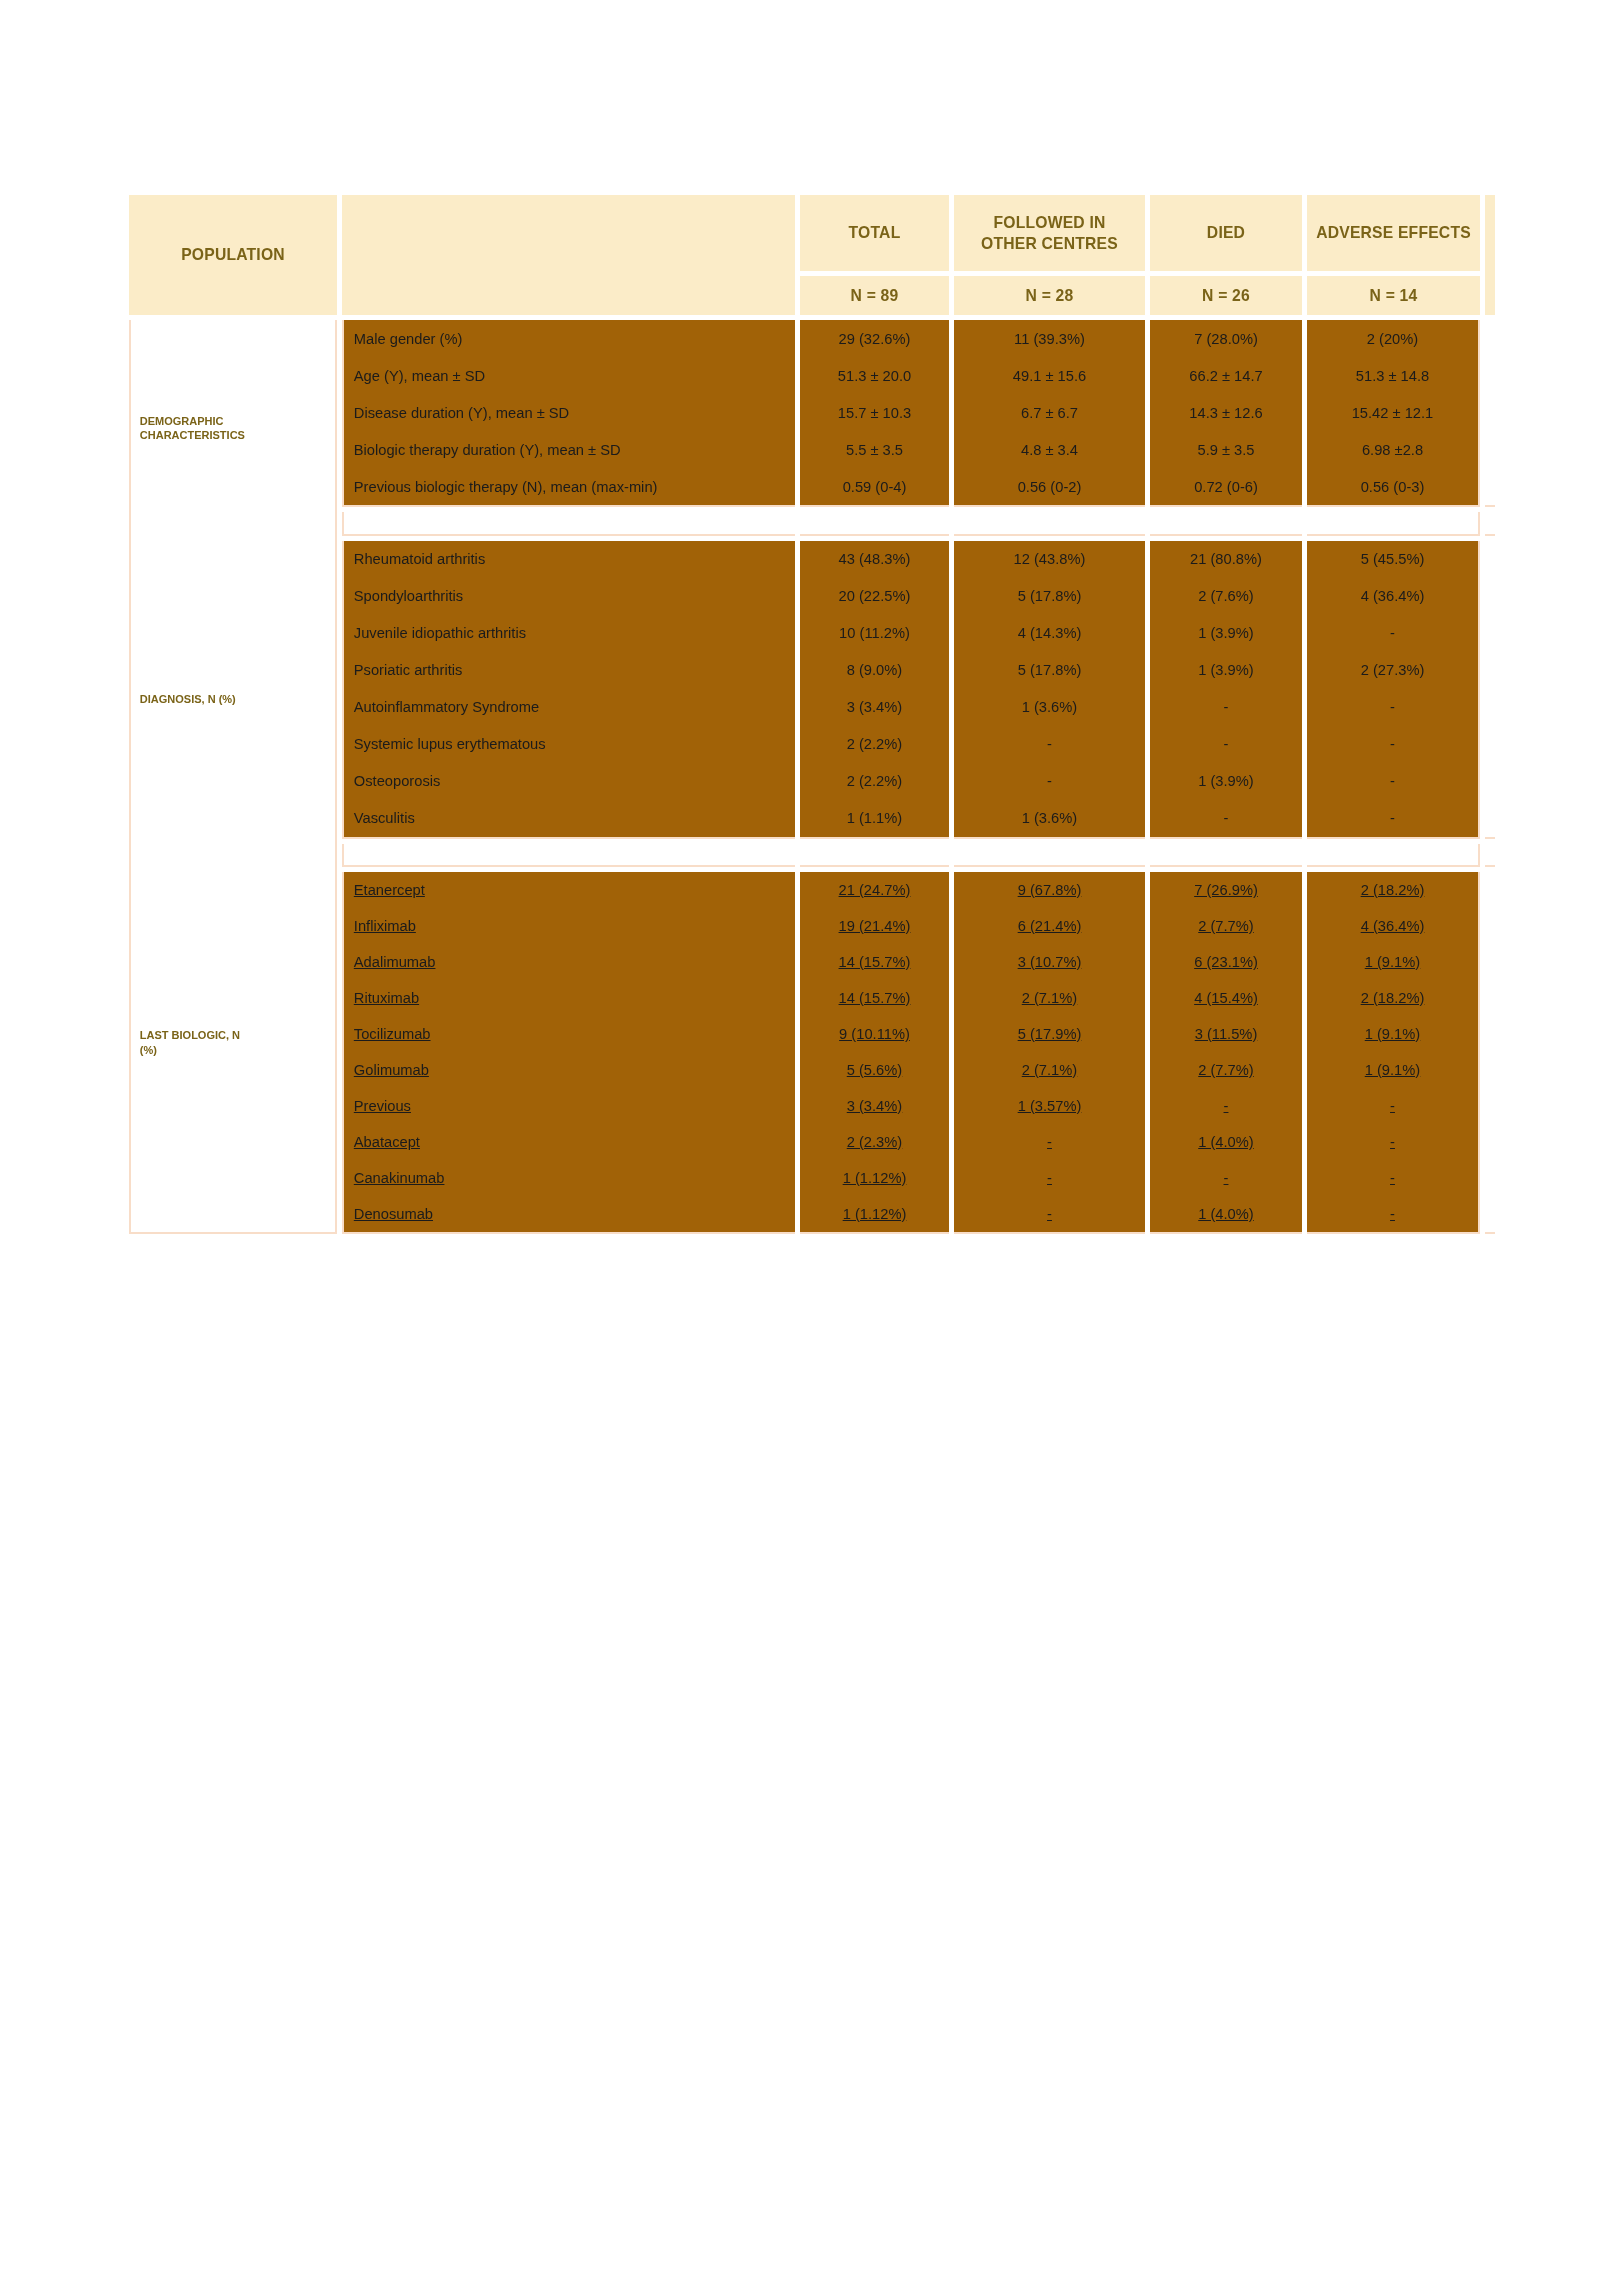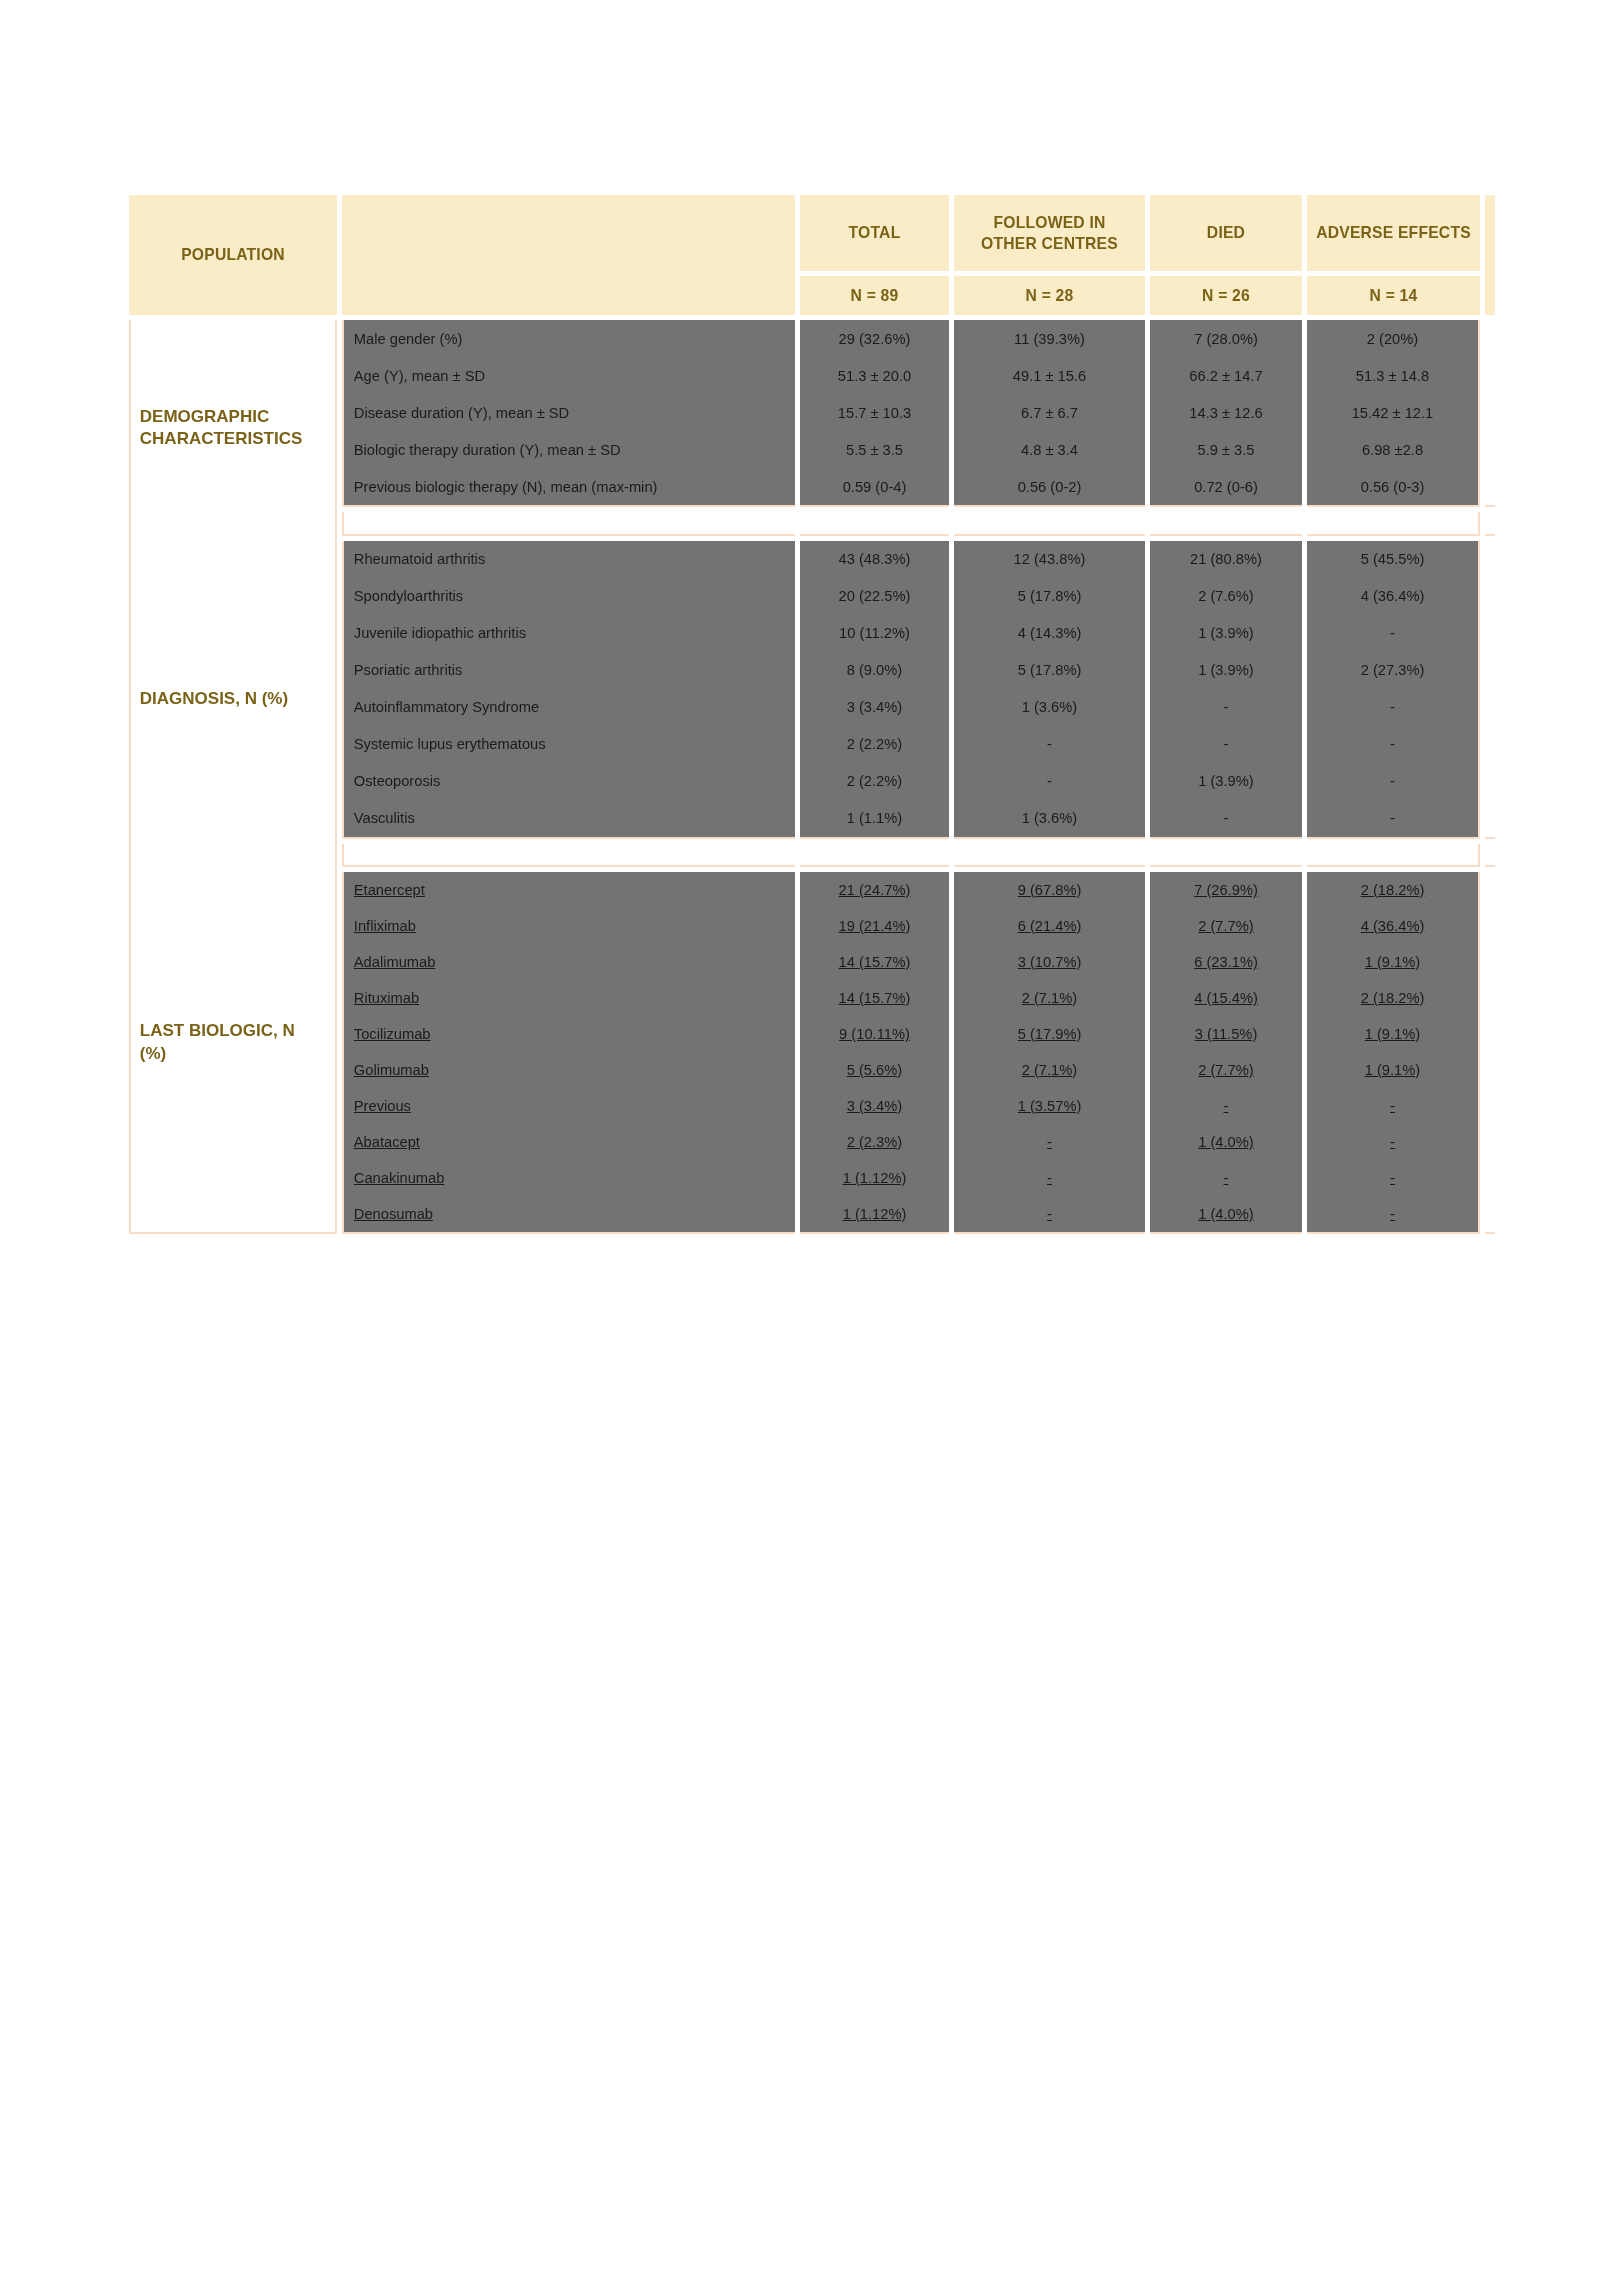--- a/index.html
+++ b/index.html
@@ -30,41 +30,41 @@
     font-size: 15.7px;
     text-align: center;
     vertical-align: middle;
     white-space: pre-line;
     line-height: 1.35;
     letter-spacing: 0.2px;
   }
 
   
   .bcell {
-    background: #737373;
+    background: #a16207;
     border-bottom: 2px solid var(--peach, #f8ddc8);
     vertical-align: top;
   }
   .lbl-col  { border-left: 2px solid var(--peach, #f8ddc8); }
   .last-col { border-right: 2px solid var(--peach, #f8ddc8); }
   .end-col  { background: #ffffff; border-bottom: 2px solid var(--peach, #f8ddc8); }
 
   .popcol {
     background: #ffffff;
     border-left: 2px solid var(--peach, #f8ddc8);
     border-right: 2px solid var(--peach, #f8ddc8);
     border-bottom: 2px solid var(--peach, #f8ddc8);
     vertical-align: top;
   }
   .pop-label {
     display: flex;
     align-items: center;
     padding-left: 8.8px;
     font-weight: bold;
-    font-size: 17px;
+    font-size: 11px;
     color: var(--olive, #7a6318);
     white-space: pre-line;
     line-height: 1.3;
   }
   .pl-0 { height: 216px; }
   .pl-1 { height: 327px; }
   .pl-2 { height: 359px; }
 
   tr.spacer td { height: 23.5px; background: #ffffff; border-bottom: 2px solid var(--peach, #f8ddc8); }
   tr.spacer td.sp-end { background: #ffffff; }

